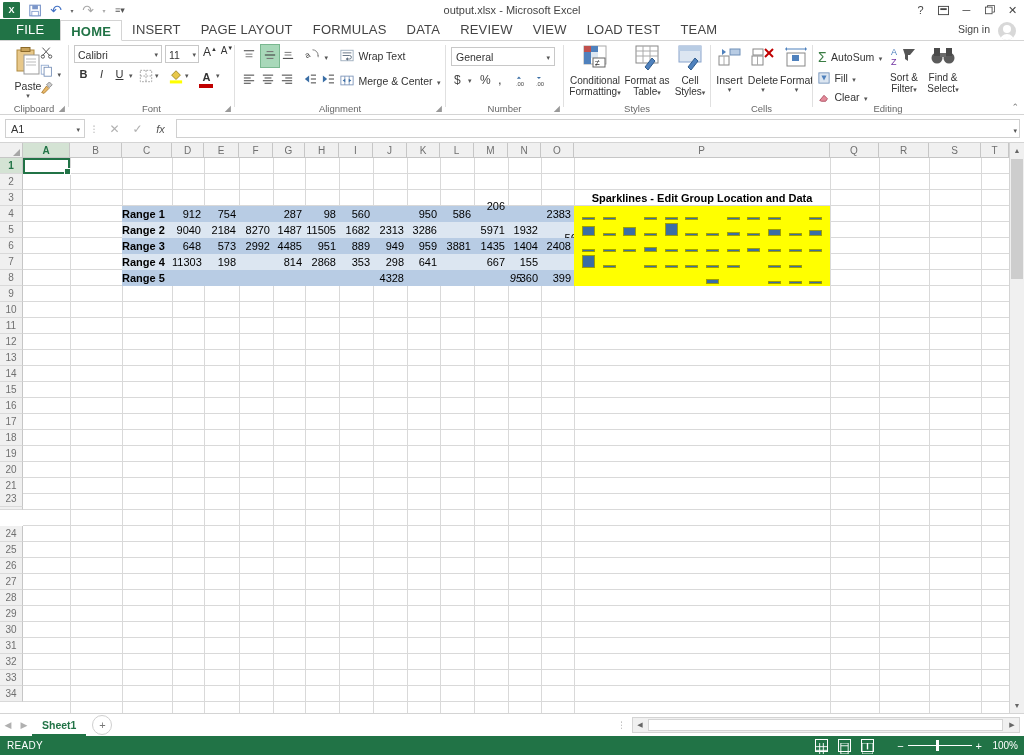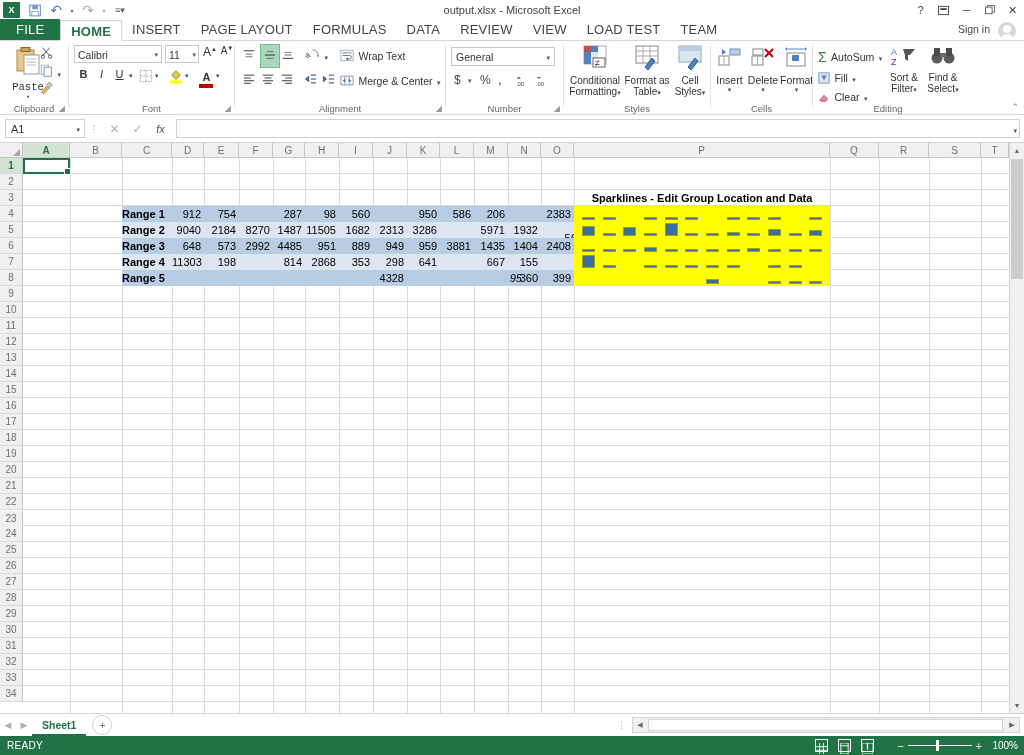--- a/index.html
+++ b/index.html
@@ -231,21 +231,21 @@
   <div class="rtab">VIEW</div>
   <div class="rtab">LOAD TEST</div>
   <div class="rtab">TEAM</div>
   <div id="signin">Sign in</div>
   <div id="useravatar"></div>
 </div>
 
 <div id="ribbon">
 
   <div class="rgroup" style="left:0;width:68px;">
-    <div style="position:absolute;left:8px;top:5px;width:40px;text-align:center;font-family:Liberation Mono, monospace;">
+    <div style="position:absolute;left:8px;top:5px;width:40px;text-align:center;">
       <svg width="28" height="30" viewBox="0 0 28 30">
         <rect x="3" y="4" width="17" height="21" fill="#e8c88a" stroke="#b08a3e" stroke-width="1"></rect>
         <rect x="7" y="1.5" width="9" height="4" fill="#c9a35a" stroke="#8c6a2a" stroke-width="1"></rect>
         <rect x="10" y="9" width="15" height="19" fill="#fff" stroke="#999" stroke-width="1"></rect>
         <line x1="12" y1="13" x2="22" y2="13" stroke="#bbb"></line>
         <line x1="12" y1="16" x2="22" y2="16" stroke="#bbb"></line>
         <line x1="12" y1="19" x2="22" y2="19" stroke="#bbb"></line>
       </svg>
       <div class="btn-lbl">Paste</div>
       <div class="caret">▾</div>
@@ -678,21 +678,21 @@
       <div class="cell lbl" style="left: 99px; top: 48px; width: 50px;">Range 1</div>
       <div class="cell num" style="left: 149px; top: 48px; width: 32px;">912</div>
       <div class="cell num" style="left: 181px; top: 48px; width: 35px;">754</div>
       <div class="cell num" style="left: 216px; top: 48px; width: 34px;"></div>
       <div class="cell num" style="left: 250px; top: 48px; width: 32px;">287</div>
       <div class="cell num" style="left: 282px; top: 48px; width: 34px;">98</div>
       <div class="cell num" style="left: 316px; top: 48px; width: 34px;">560</div>
       <div class="cell num" style="left: 350px; top: 48px; width: 34px;"></div>
       <div class="cell num" style="left: 384px; top: 48px; width: 33px;">950</div>
       <div class="cell num" style="left: 417px; top: 48px; width: 34px;">586</div>
-      <div class="cell num" style="left: 451px; top: 48px; width: 34px;">206</div>
+      <div class="cell num" style="left: 451px; top: 40px; width: 34px;">206</div>
       <div class="cell num" style="left: 485px; top: 48px; width: 33px;"></div>
       <div class="cell num" style="left: 518px; top: 48px; width: 33px;">2383</div>
       <div class="rowfill" style="left: 99px; top: 64px; width: 452px; background: rgb(220, 230, 241);"></div>
       <div class="cell lbl" style="left: 99px; top: 64px; width: 50px;">Range 2</div>
       <div class="cell num" style="left: 149px; top: 64px; width: 32px;">9040</div>
       <div class="cell num" style="left: 181px; top: 64px; width: 35px;">2184</div>
       <div class="cell num" style="left: 216px; top: 64px; width: 34px;">8270</div>
       <div class="cell num" style="left: 250px; top: 64px; width: 32px;">1487</div>
       <div class="cell num" style="left: 282px; top: 64px; width: 34px;">11505</div>
       <div class="cell num" style="left: 316px; top: 64px; width: 34px;">1682</div>
@@ -810,21 +810,21 @@
     <div class="rh" style="top: 207px;">13</div>
     <div class="rh" style="top: 223px;">14</div>
     <div class="rh" style="top: 239px;">15</div>
     <div class="rh" style="top: 255px;">16</div>
     <div class="rh" style="top: 271px;">17</div>
     <div class="rh" style="top: 287px;">18</div>
     <div class="rh" style="top: 303px;">19</div>
     <div class="rh" style="top: 319px;">20</div>
     <div class="rh" style="top: 335px;">21</div>
     <div class="rh" style="top: 351px;">22</div>
-    <div class="rh" style="top: 348px; margin-top: 20px;">23</div>
+    <div class="rh" style="top: 348px;">23</div>
     <div class="rh" style="top: 383px;">24</div>
     <div class="rh" style="top: 399px;">25</div>
     <div class="rh" style="top: 415px;">26</div>
     <div class="rh" style="top: 431px;">27</div>
     <div class="rh" style="top: 447px;">28</div>
     <div class="rh" style="top: 463px;">29</div>
     <div class="rh" style="top: 479px;">30</div>
     <div class="rh" style="top: 495px;">31</div>
     <div class="rh" style="top: 511px;">32</div>
     <div class="rh" style="top: 527px;">33</div>

